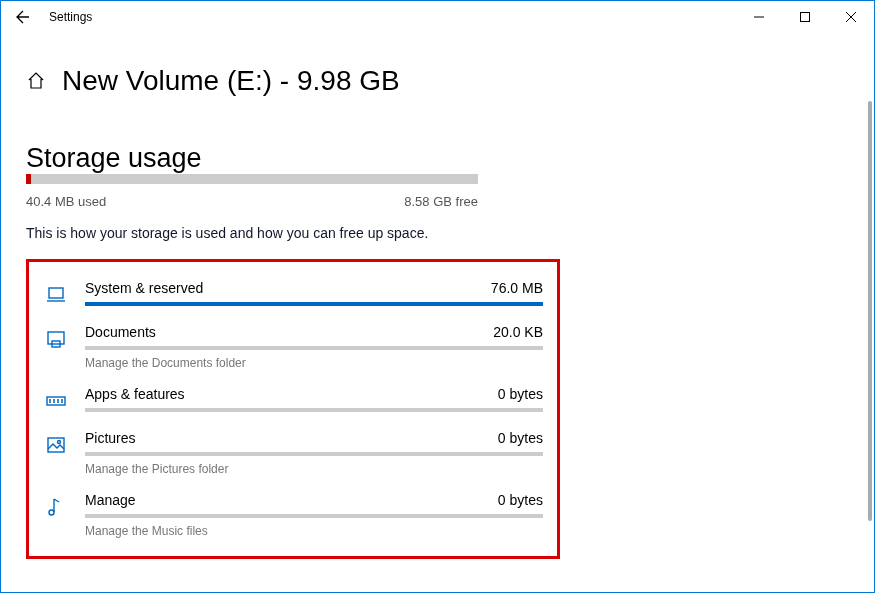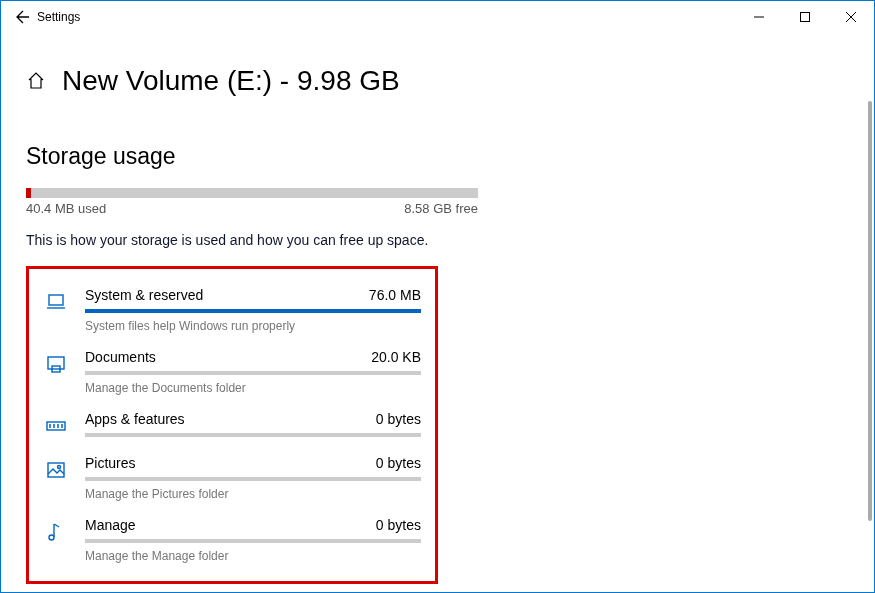--- a/index.html
+++ b/index.html
@@ -12,40 +12,40 @@
       position: relative;
       border: 1px solid #0078d4;
     }
     .titlebar {
       display: flex;
       justify-content: space-between;
       align-items: center;
       height: 32px;
       padding: 0 0 0 8px;
     }
-    .titlebar-left { display: flex; align-items: center; }
+    .titlebar-left { display: flex; align-items: center; gap: 12px; }
     .back-btn { width: 28px; height: 28px; display: flex; align-items: center; justify-content: center; cursor: pointer; }
     .title-text { font-size: 12px; color: #000; }
     .win-controls { display: flex; }
     .win-btn { width: 46px; height: 32px; display: flex; align-items: center; justify-content: center; cursor: pointer; }
     .content { padding: 20px 25px 0 25px; }
     .header-row { display: flex; align-items: center; gap: 16px; margin-top: 12px; margin-bottom: 46px; }
     .home-icon { display: flex; align-items: center; }
     .page-title { font-size: 28px; font-weight: 400; color: #000; }
-    .section-title { font-size: 23px; font-weight: 400; color: #000; margin-bottom: 18px; }
+    .section-title { font-size: 27px; font-weight: 400; color: #000; }
     .overall-bar-wrap { width: 452px; }
     .overall-bar { width: 100%; height: 10px; background: #ccc; position: relative; }
     .overall-fill { height: 100%; background: #c50500; position: absolute; left: 0; top: 0; }
-    .overall-meta { display: flex; justify-content: space-between; font-size: 13px; color: #555; margin-top: 3px; }
+    .overall-meta { display: flex; justify-content: space-between; font-size: 13px; color: #555; margin-top: 10px; }
     .desc { font-size: 14px; color: #0f172a; margin-top: 16px; }
     .categories {
       border: 3px solid #d80000;
       margin-top: 18px;
       padding: 10px 14px 10px 14px;
-      width: 412px;
+      width: 534px;
     }
     .cat-row { display: flex; align-items: flex-start; gap: 16px; padding: 8px 0; }
     .cat-icon { width: 26px; height: 26px; flex: 0 0 26px; display: flex; align-items: center; justify-content: center; color: #0067c0; margin-top: 2px; }
     .cat-body { flex: 1; }
     .cat-top { display: flex; justify-content: space-between; font-size: 14px; color: #000; }
     .cat-bar { width: 100%; height: 4px; background: #ccc; margin-top: 6px; position: relative; }
     .cat-fill { height: 100%; background: #0067c0; position: absolute; left: 0; top: 0; }
     .cat-sub { font-size: 12px; color: #777; margin-top: 6px; }
     .scrollbar { position: absolute; right: 2px; top: 100px; width: 4px; height: 420px; background: #aaa; border-radius: 2px; }
     svg { display: block; }
@@ -114,21 +114,20 @@
           </svg>
         </div>
         <div class="cat-body">
           <div class="cat-top">
             <span>System &amp; reserved</span>
             <span>76.0 MB</span>
           </div>
           <div class="cat-bar">
             <div class="cat-fill" style="width:100%"></div>
           </div>
-          <div class="cat-sub">System files help Windows run properly</div>
         </div>
       </div>
       <div class="cat-row">
         <div class="cat-icon">
           <svg width="24" height="24" viewBox="0 0 24 24">
             <rect x="4" y="5" width="16" height="12" stroke="#0067c0" stroke-width="1.4" fill="none"></rect>
             <rect x="8" y="14" width="8" height="6" stroke="#0067c0" stroke-width="1.4" fill="none"></rect>
           </svg>
         </div>
         <div class="cat-body">
@@ -187,19 +186,19 @@
           </svg>
         </div>
         <div class="cat-body">
           <div class="cat-top">
             <span>Manage</span>
             <span>0 bytes</span>
           </div>
           <div class="cat-bar">
             <div class="cat-fill" style="width:0%"></div>
           </div>
-          <div class="cat-sub">Manage the Manage folder</div>
+          <div class="cat-sub">Manage the Music files</div>
         </div>
       </div>
     </div>
 </div>
 
 <div class="scrollbar"></div>
 
 </body></html>

